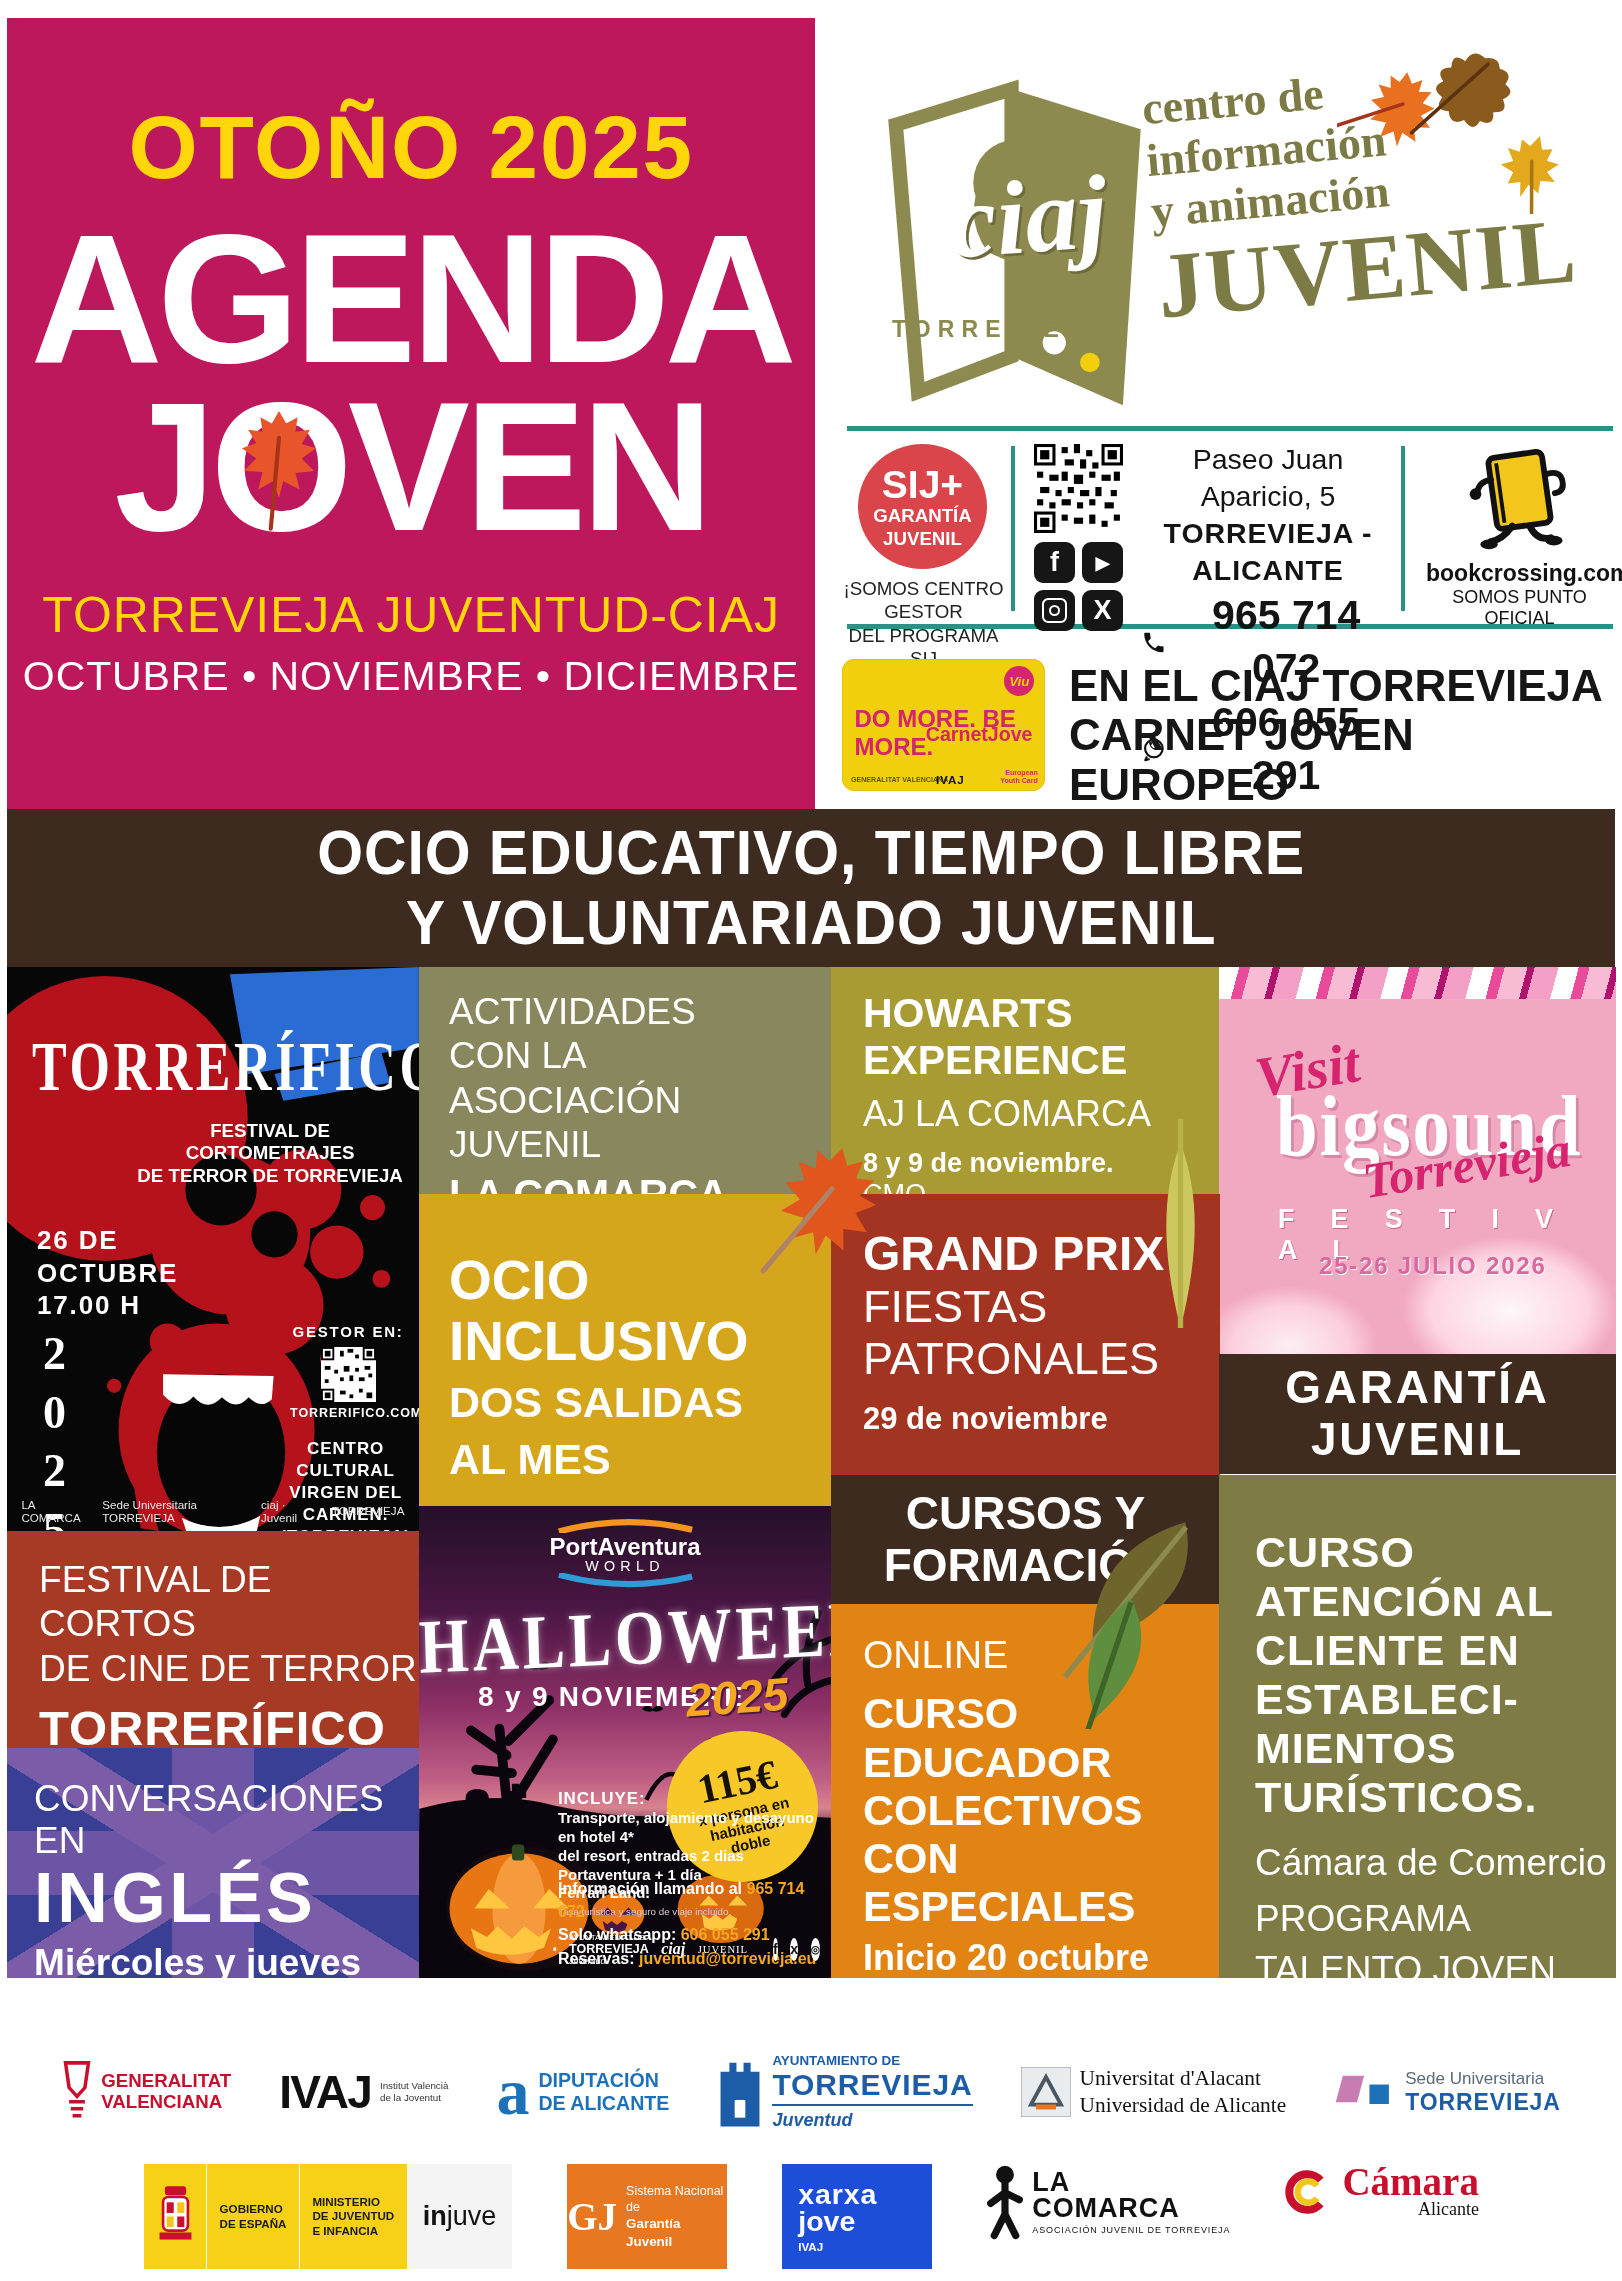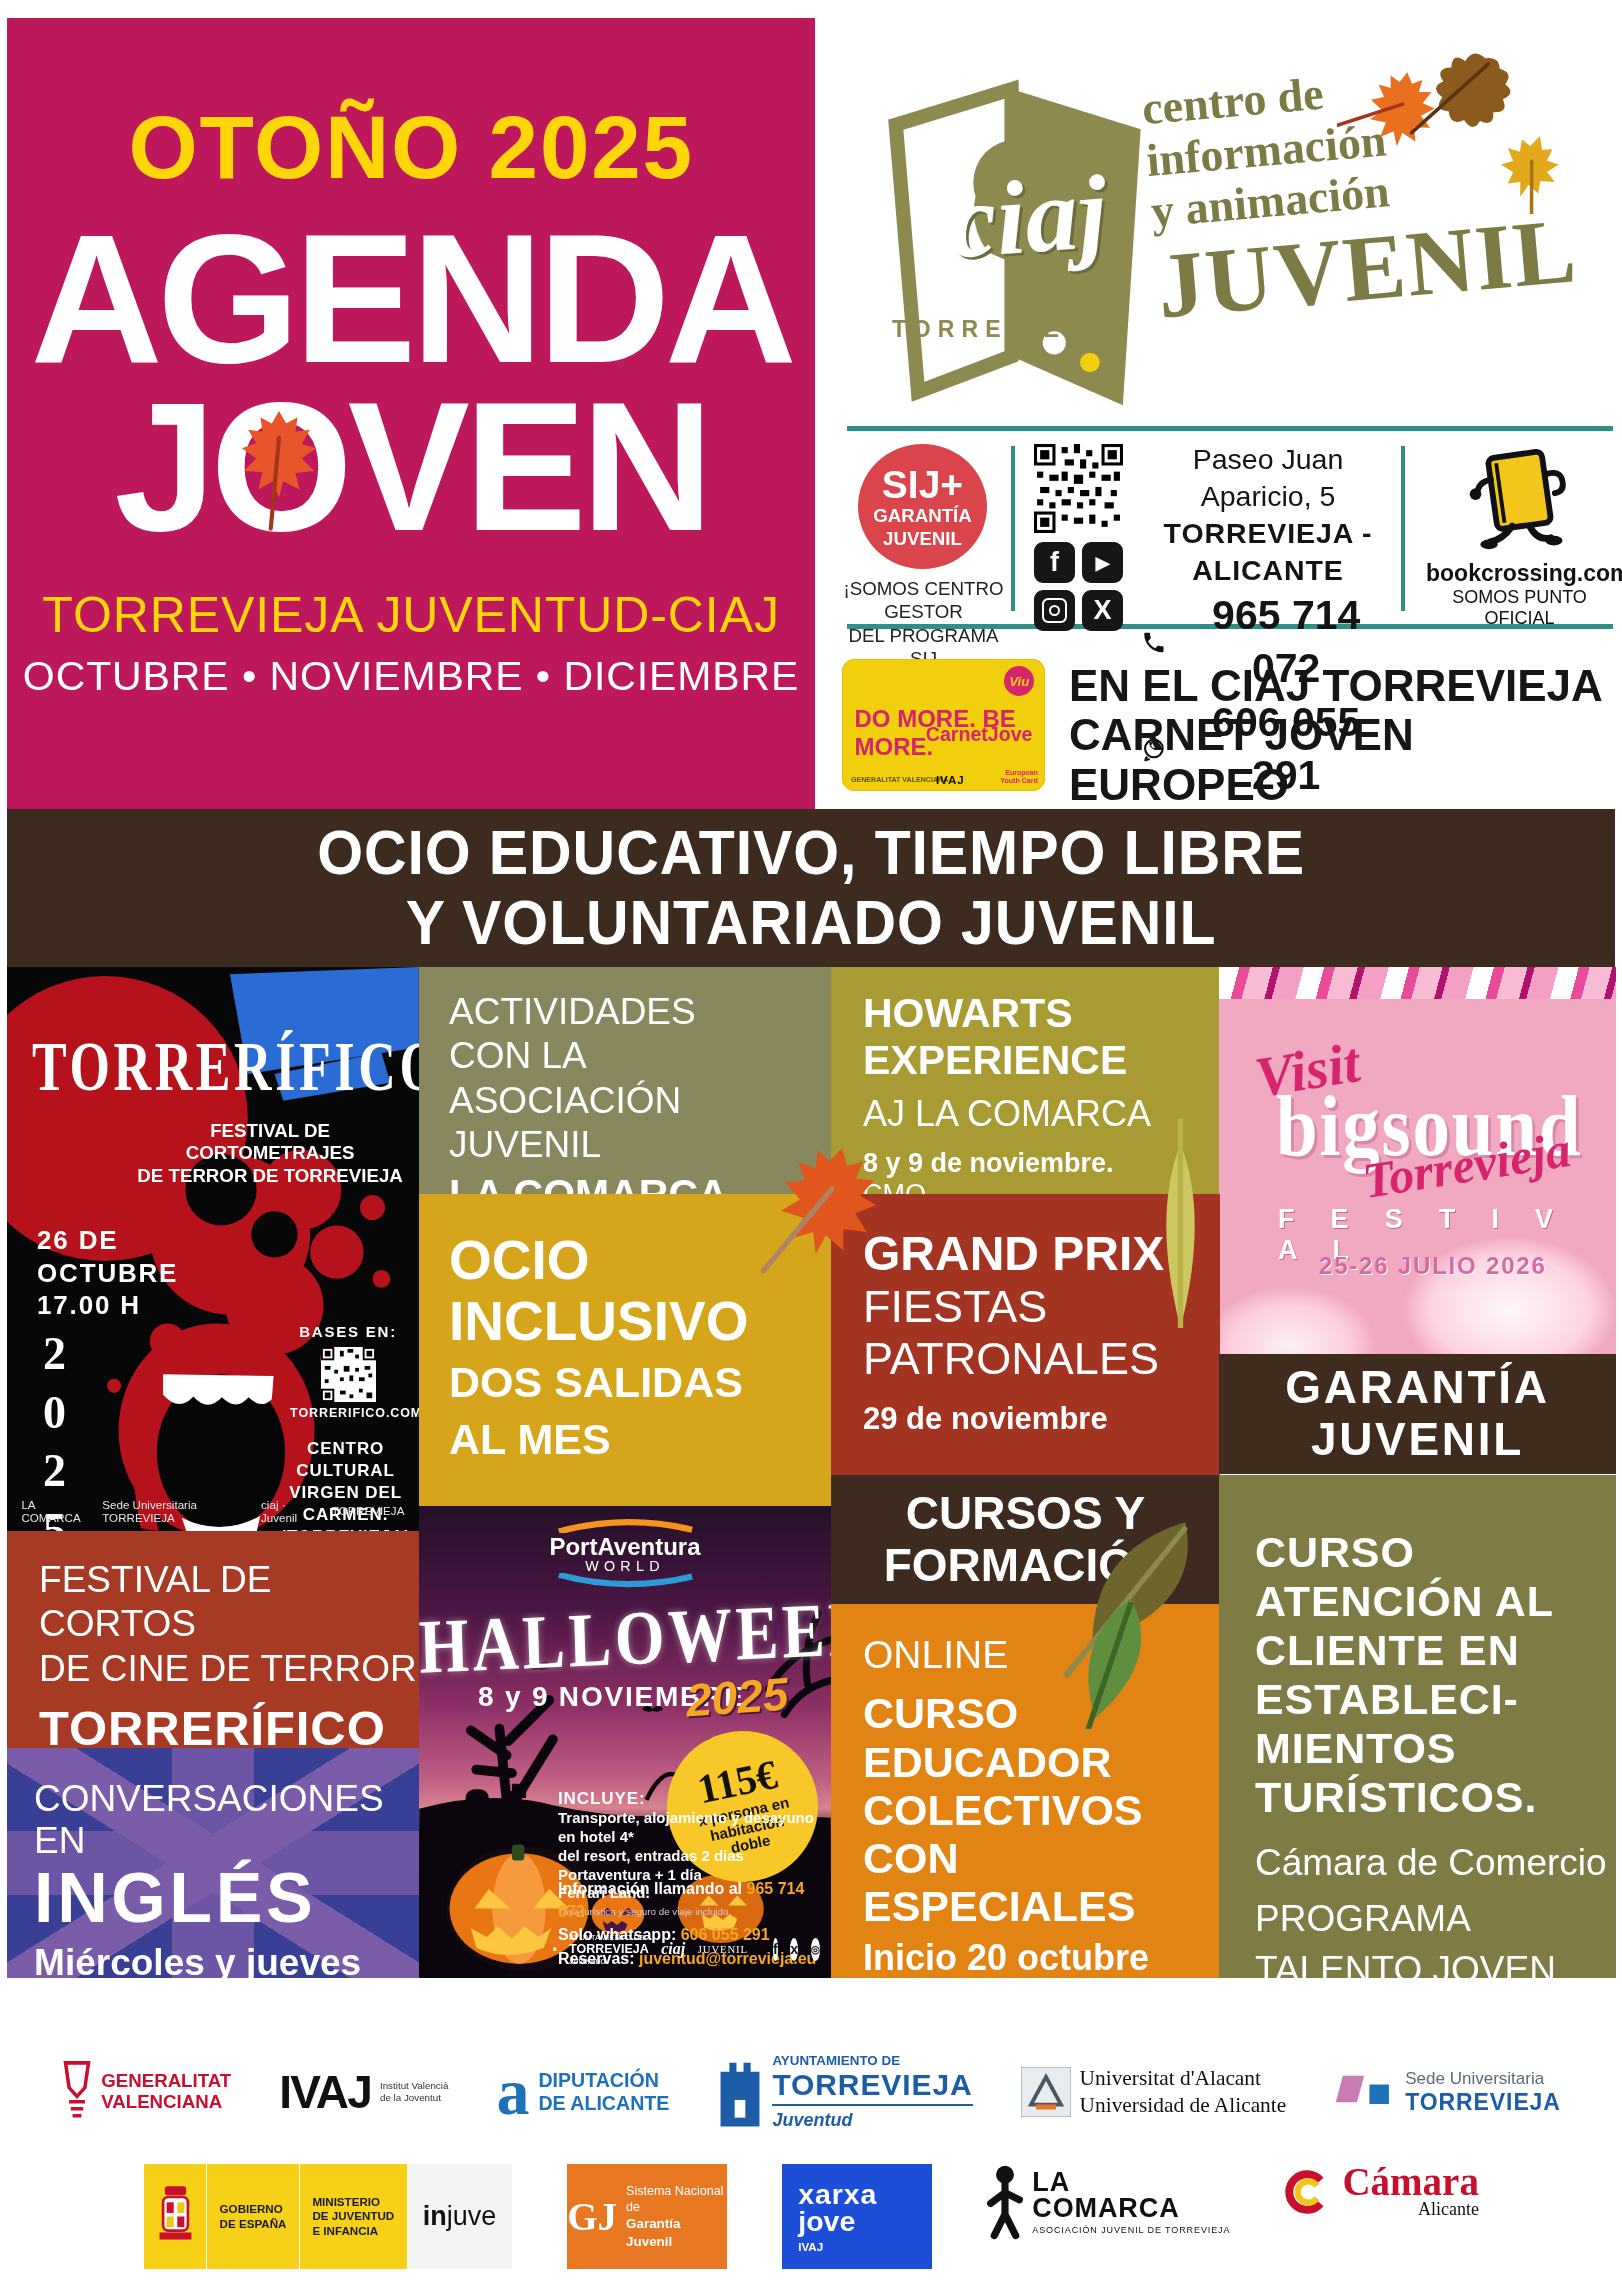--- a/index.html
+++ b/index.html
@@ -74,21 +74,21 @@
   .c-big{left:1219px;top:967px;width:397px;height:388px;background:#F1A9C2;overflow:hidden;}
   .big-strip{height:32px;background:repeating-linear-gradient(105deg,#fff 0 19.6px,#E84B9A 19.6px 30px,#F7BCD4 30px 52px,#B0136E 52px 59px,#F49FC6 59px 82px);}
   .big-visit{font-family:"Liberation Serif",serif;font-style:italic;font-weight:bold;color:#D6246E;font-size:57px;transform:rotate(-9deg);}
   .big-name{font-family:"Liberation Serif",serif;font-weight:bold;color:#fff;font-size:75px;letter-spacing:1.8px;text-shadow:2.7px 2.7px 0 #d887a8;transform:scaleY(1.15);}
   .big-city{font-family:"Liberation Serif",serif;font-style:italic;font-weight:bold;color:#D6246E;font-size:50px;transform:rotate(-9deg);}
   .big-fest{color:#fff;font-size:27px;letter-spacing:14.3px;font-weight:bold;text-shadow:0.9px 0.9px 0 #c06a8e;}
   .big-date{color:#D8699E;font-size:24px;font-weight:bold;letter-spacing:1.8px;text-shadow:0.9px 0.9px 0 #fff;}
   .smoke{position:absolute;right:-36px;bottom:-53px;width:285px;height:196px;background:radial-gradient(closest-side,#ffffff 0%,#ffd9e6 55%,transparent 75%);opacity:.9;}
   .smoke2{position:absolute;left:-45px;bottom:-71px;width:232px;height:160px;background:radial-gradient(closest-side,#ffffff 0%,#ffd9e6 50%,transparent 75%);opacity:.8;}
 
-  .c-ocio{left:419px;top:1194px;width:412px;height:312px;background:#D5A51B;padding:36px 0 0 30px;}
+  .c-ocio{left:419px;top:1194px;width:412px;height:312px;background:#D5A51B;padding:56px 0 0 30px;}
   .c-ocio .t{font-size:55px;font-weight:bold;line-height:1.1;}
   .c-ocio .s{font-size:43px;font-weight:bold;line-height:1.15;margin-top:7.1px;}
 
   .c-gp{left:831px;top:1194px;width:389px;height:281px;background:#A23421;padding:32px 0 0 32px;}
   .c-gp .t{font-size:48px;font-weight:bold;}
   .c-gp .s{font-size:45px;line-height:1.15;}
   .c-gp .d{font-size:31px;font-weight:bold;margin-top:16px;}
 
   .c-gar{left:1219px;top:1354px;width:397px;height:120px;background:#3F2C1E;display:flex;flex-direction:column;align-items:center;justify-content:center;}
   .c-gar div{font-size:46px;font-weight:bold;letter-spacing:2.7px;line-height:1.12;}
@@ -395,21 +395,21 @@
       <div>OCTUBRE</div>
       <div>17.00 H</div>
     </div>
     <div class="abs torre-year" style="left:36px;top:364px;">
       <span>2</span>
       <span>0</span>
       <span>2</span>
       <span>5</span>
     </div>
     <div class="abs torre-info" style="left:283px;top:355px;width:116px;">
-      <div style="font-size:15px;letter-spacing:1.8px;">BASES EN:</div>
+      <div style="font-size:15px;letter-spacing:1.8px;">GESTOR EN:</div>
       <svg class="qr" style="margin:5.3px auto 3.6px;display:block;" width="55" height="55" viewBox="0 0 29 29">
         <rect width="29" height="29" fill="#fff"></rect>
         <g fill="#000">
           <rect x="0" y="0" width="7" height="7"></rect>
             <rect x="1" y="1" width="5" height="5" fill="#fff"></rect>
             <rect x="2" y="2" width="3" height="3"></rect>
           <rect x="22" y="0" width="7" height="7"></rect>
             <rect x="23" y="1" width="5" height="5" fill="#fff"></rect>
             <rect x="24" y="2" width="3" height="3"></rect>
           <rect x="0" y="22" width="7" height="7"></rect>

